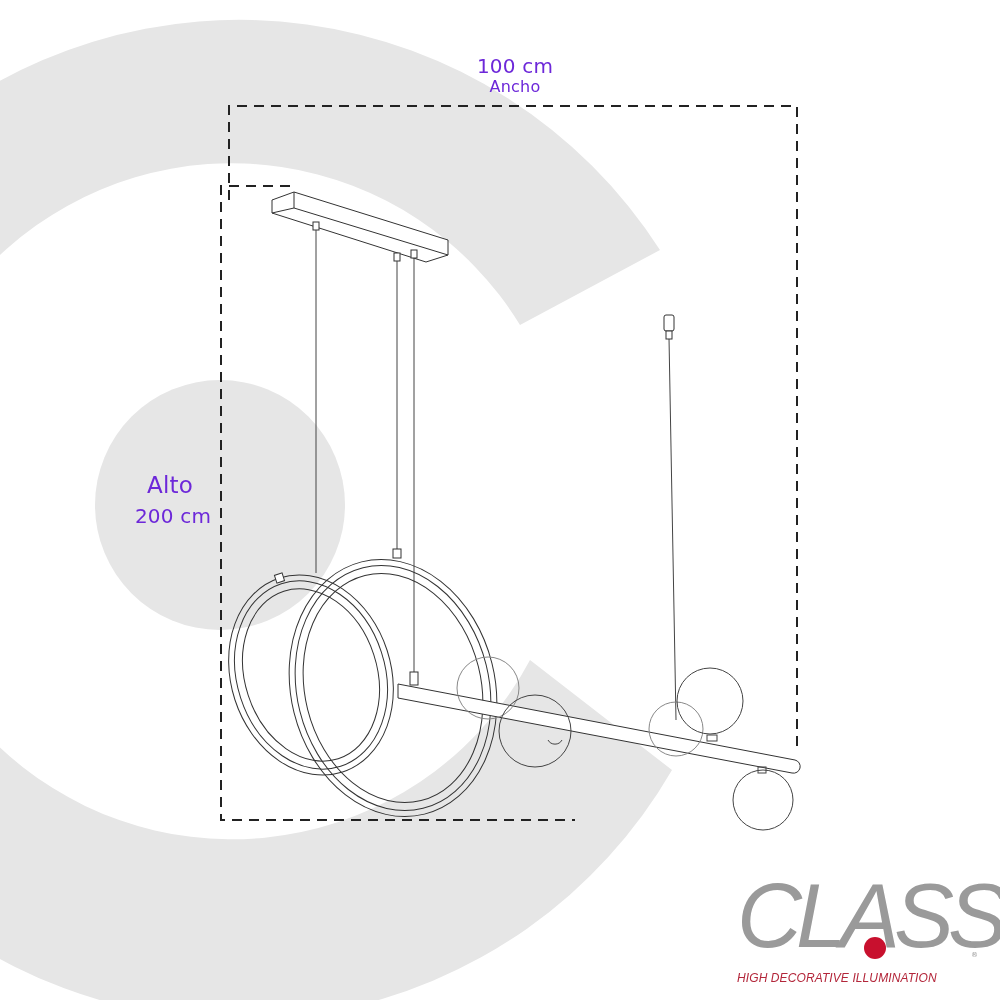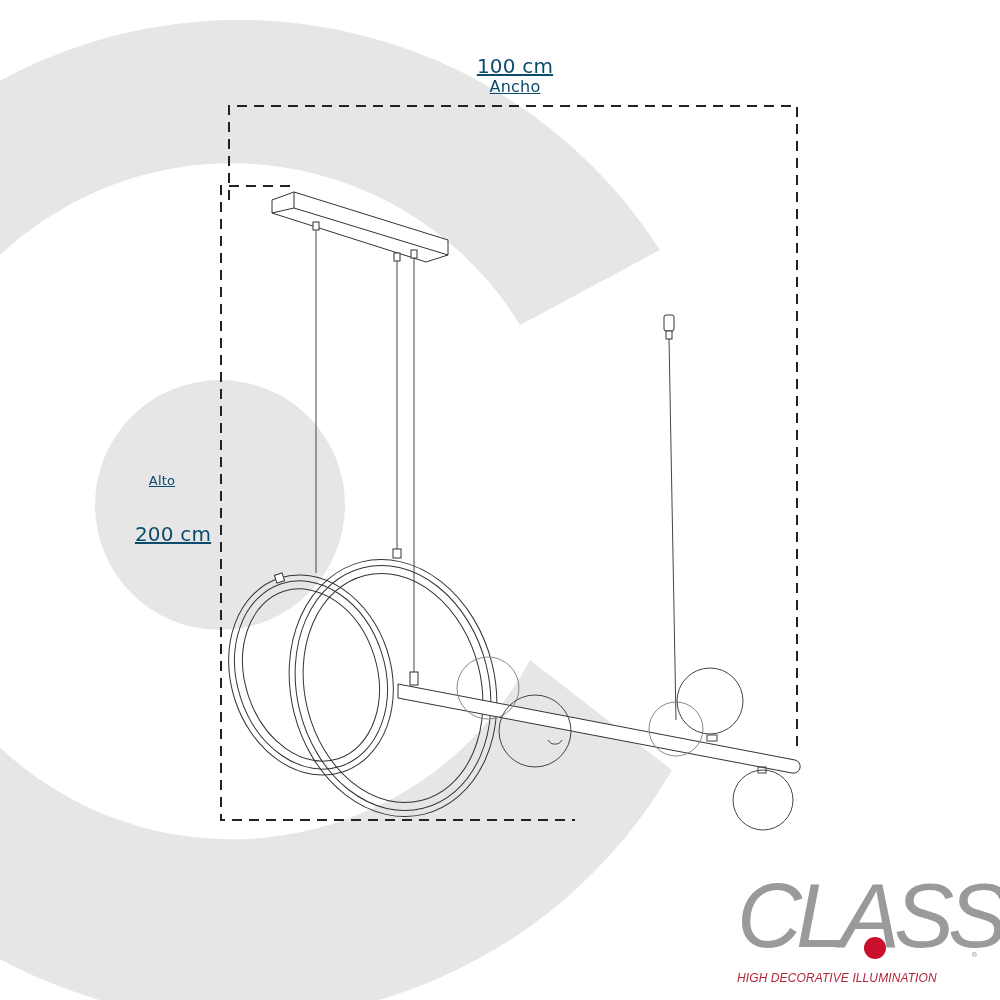--- a/index.html
+++ b/index.html
@@ -1,22 +1,22 @@
 <!DOCTYPE html>
 <html><head>
 <meta charset="utf-8">
 <style>
   html,body{margin:0;padding:0;background:#ffffff;}
   body{width:1000px;height:1000px;position:relative;overflow:hidden;font-family:"DejaVu Sans","Liberation Sans",sans-serif;}
   #canvas{position:absolute;left:0;top:0;width:1000px;height:1000px;}
-  .dim-label{position:absolute;color:#0c4a6e;text-align:center;line-height:1;letter-spacing:0.2px;text-decoration:underline;}
+  .dim-label{position:absolute;color:#6d28d9;text-align:center;line-height:1;letter-spacing:0.2px;}
   #width-value{left:455px;top:56px;width:120px;font-size:20px;}
   #width-label{left:455px;top:79px;width:120px;font-size:16px;text-align:center;}
-  #height-label{left:112px;top:474px;width:100px;font-size:13px;}
-  #height-value{left:118px;top:524px;width:110px;font-size:20px;text-align:center;}
+  #height-label{left:120px;top:474px;width:100px;font-size:23px;}
+  #height-value{left:118px;top:506px;width:110px;font-size:20px;text-align:center;}
   #brand{position:absolute;left:735px;top:885px;width:250px;height:105px;font-style:italic;}
   #brand-word{position:absolute;left:2px;top:-14px;font-family:"Liberation Sans",sans-serif;font-size:90px;font-weight:400;color:#9a9a9a;letter-spacing:-6px;line-height:1;}
   #brand-dot{position:absolute;left:129px;top:52px;width:22px;height:22px;border-radius:50%;background:#c8102e;}
   #brand-reg{position:absolute;left:236px;top:66px;font-size:7px;color:#999;}
   #brand-tag{position:absolute;left:2px;top:86px;width:245px;font-family:"Liberation Sans",sans-serif;font-size:12px;color:#b3263a;letter-spacing:0.1px;white-space:nowrap;}
 </style>
 </head>
 <body>
 
 <svg id="canvas" viewBox="0 0 1000 1000" xmlns="http://www.w3.org/2000/svg">

